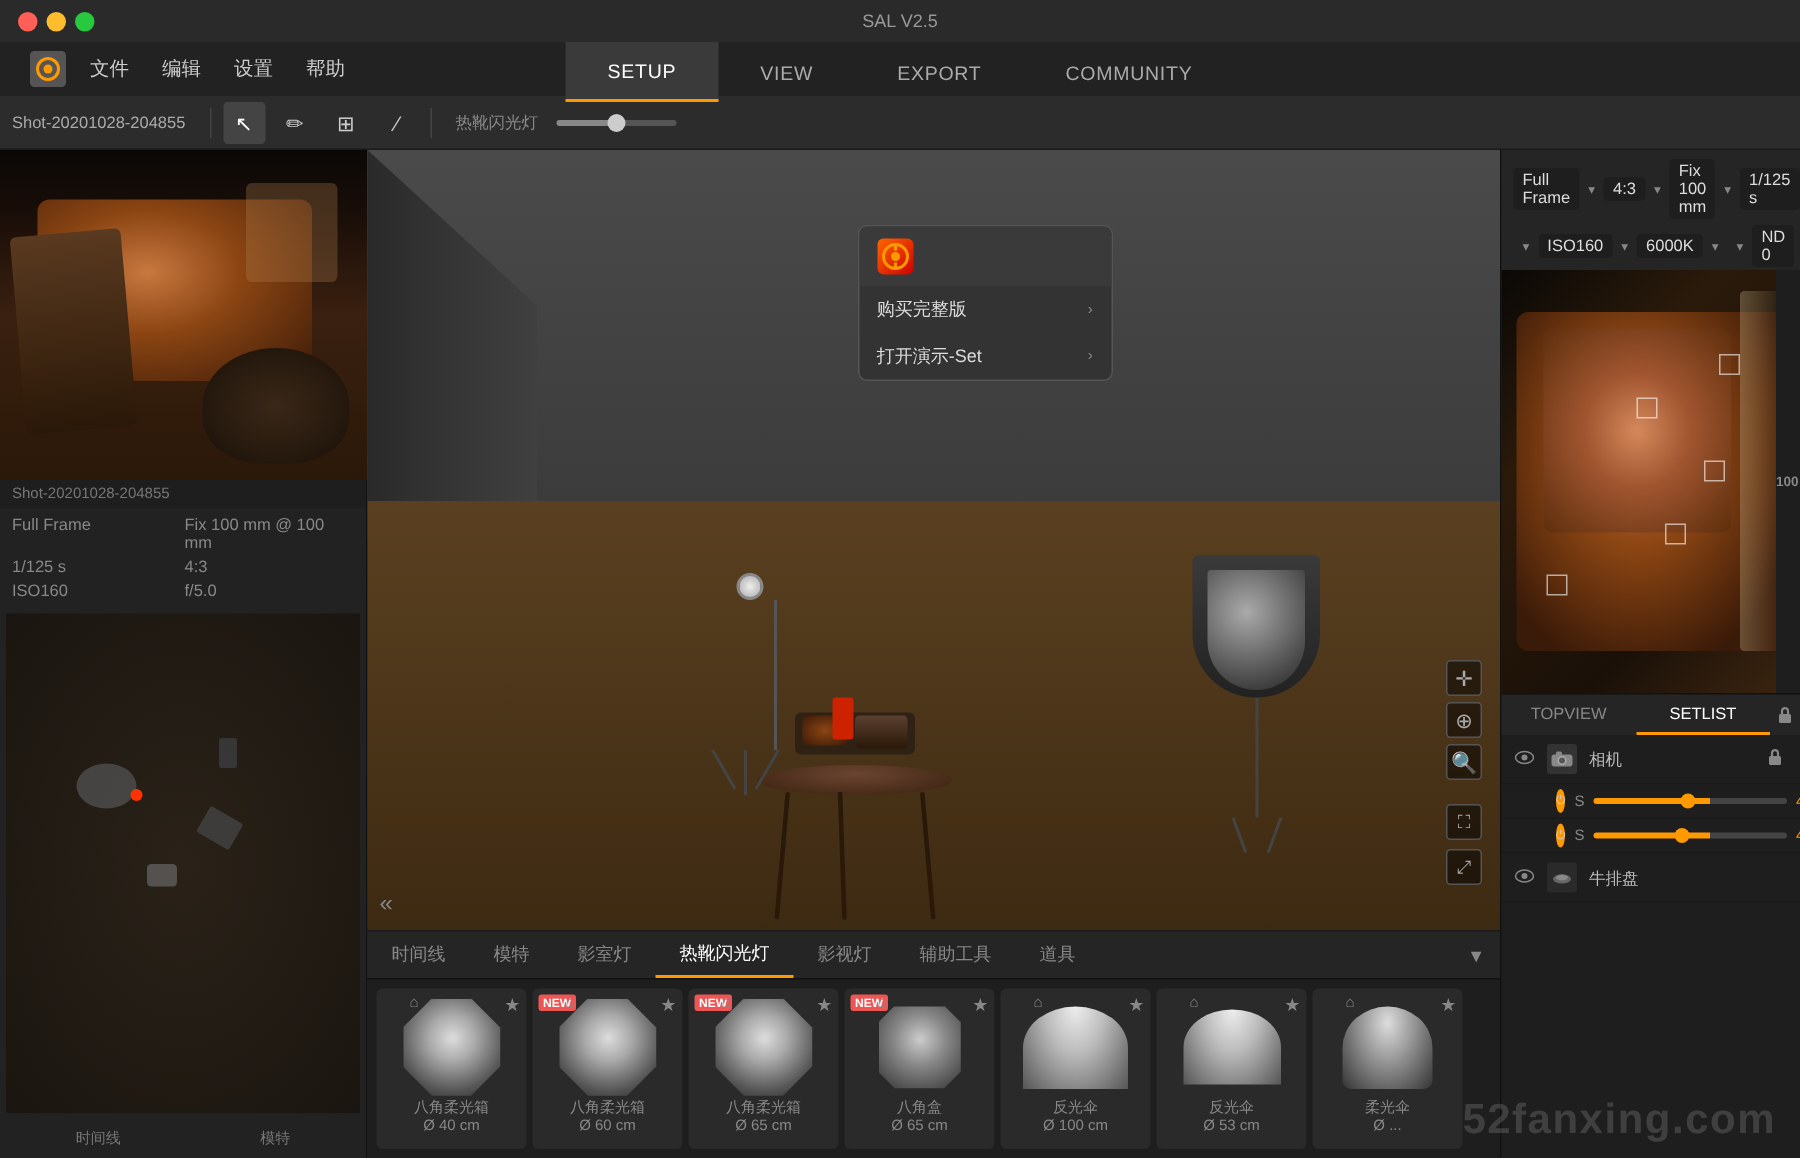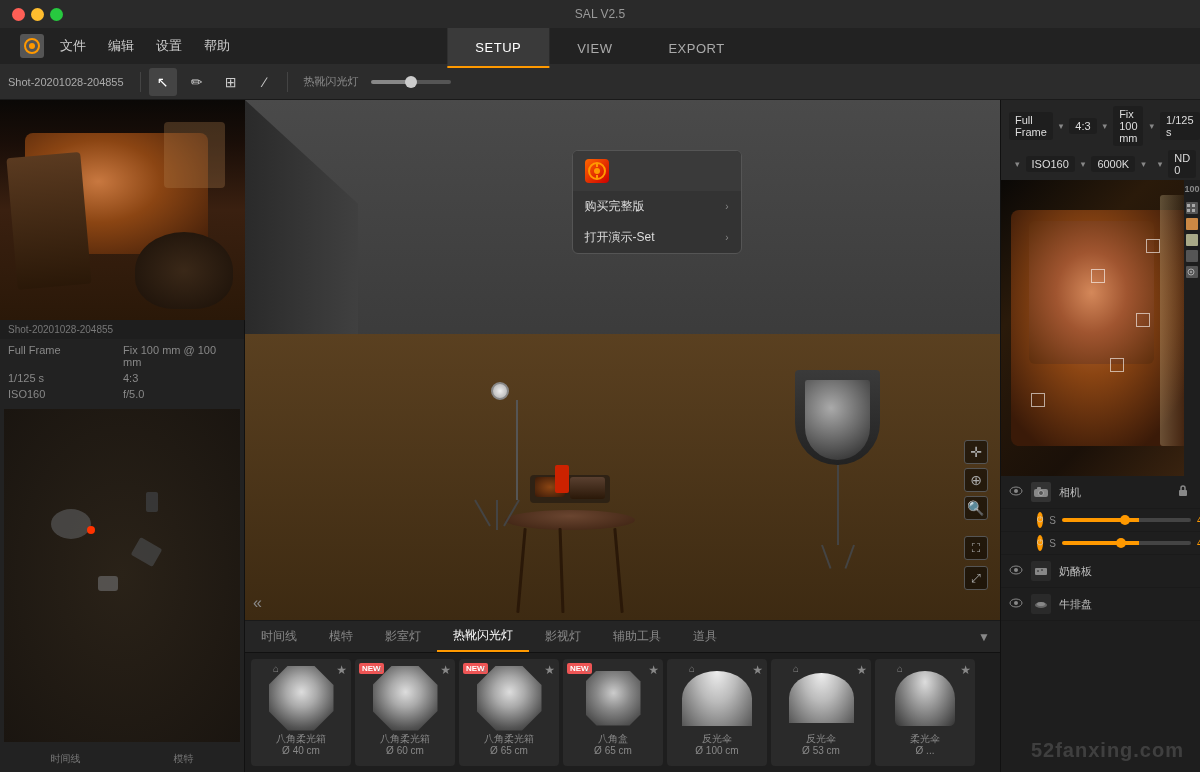--- a/index.html
+++ b/index.html
@@ -525,21 +525,21 @@
 
     
     #right-icons {
       width: 16px;
       position: absolute;
       right: 0;
       top: 0;
       bottom: 0;
       background: #1e1e1e;
       display: flex;
-      flex-direction: column;
+      flex-direction: row;
       align-items: center;
       padding-top: 4px;
       gap: 4px;
     }
     .ri-icon {
       width: 12px; height: 12px;
       background: #555;
       border-radius: 1px;
       cursor: pointer;
     }
@@ -661,21 +661,21 @@
       font-size: 10px;
       color: #f90;
       white-space: nowrap;
     }
 
     
     #watermark {
       position: absolute;
       bottom: 10px;
       right: 16px;
-      font-size: 20px;
+      font-size: 28px;
       font-weight: bold;
       color: rgba(255,255,255,0.15);
       letter-spacing: 1px;
     }
 
     
     #menu-bar { position: relative; }
     #menu-nav-wrapper {
       position: absolute;
       left: 50%;
@@ -707,20 +707,21 @@
     </div>
     <div class="menu-item">文件</div>
     <div class="menu-item">编辑</div>
     <div class="menu-item">设置</div>
     <div class="menu-item">帮助</div>
   </div>
   <div id="menu-nav-wrapper">
     <div class="nav-tab active">SETUP</div>
     <div class="nav-tab">VIEW</div>
     <div class="nav-tab">EXPORT</div>
+    <div class="nav-tab">COMMUNITY</div>
   </div>
 </div>
 
 <div id="toolbar">
 
   <span style="font-size:11px;color:#aaa;margin-right:8px;">Shot-20201028-204855</span>
   <div class="tb-divider"></div>
 
   <button class="tb-btn active" title="Select">↖</button>
   <button class="tb-btn" title="Draw">✏</button>
@@ -999,20 +1000,30 @@
         <div class="ri-icon"></div>
         <div class="ri-icon">
           <svg width="10" height="10" viewBox="0 0 10 10">
             <circle cx="5" cy="5" r="3" fill="none" stroke="#aaa" stroke-width="1"></circle>
             <circle cx="5" cy="5" r="1" fill="#aaa"></circle>
           </svg>
         </div>
       </div>
     </div>
 
+    <div id="right-bottom-tabs">
+      <div class="rbtab">TOPVIEW</div>
+      <div class="rbtab active">SETLIST</div>
+      <div style="width:20px;display:flex;align-items:center;justify-content:center;">
+        <svg width="14" height="14" viewBox="0 0 14 14">
+          <rect x="3" y="6" width="8" height="6" rx="1" fill="#888"></rect>
+          <path d="M5 6V4a2 2 0 014 0v2" fill="none" stroke="#888" stroke-width="1.5"></path>
+        </svg>
+      </div>
+    </div>
 
 
     <div id="setlist-area">
 
       <div class="equip-list-item">
         <div class="eli-vis">
           <svg width="14" height="10" viewBox="0 0 14 10">
             <ellipse cx="7" cy="5" rx="6" ry="4" fill="none" stroke="#888" stroke-width="1"></ellipse>
             <circle cx="7" cy="5" r="2" fill="#888"></circle>
           </svg>
@@ -1044,46 +1055,30 @@
 
 
       <div class="equip-detail-row">
         <div class="power-btn">⏻</div>
         <span class="power-label">S</span>
         <input type="range" class="power-slider" min="0" max="10" value="4.5" step="0.1" style="">
         <span class="power-value">4.5 </span>
 
       </div>
 
+
       <div class="equip-list-item">
         <div class="eli-vis">
           <svg width="14" height="10" viewBox="0 0 14 10">
             <ellipse cx="7" cy="5" rx="6" ry="4" fill="none" stroke="#888" stroke-width="1"></ellipse>
             <circle cx="7" cy="5" r="2" fill="#888"></circle>
           </svg>
         </div>
         <div class="eli-icon" style="background:#2a2a2a;">
           <svg width="14" height="10" viewBox="0 0 14 10">
-            <rect x="1" y="2" width="12" height="7" rx="1" fill="#888"></rect>
-            <rect x="3" y="4" width="2" height="2" rx="0.5" fill="#555"></rect>
-            <rect x="7" y="3" width="2" height="2" rx="0.5" fill="#555"></rect>
-          </svg>
-        </div>
-        <div class="eli-name">奶酪板</div>
-      </div>
-
-      <div class="equip-list-item">
-        <div class="eli-vis">
-          <svg width="14" height="10" viewBox="0 0 14 10">
-            <ellipse cx="7" cy="5" rx="6" ry="4" fill="none" stroke="#888" stroke-width="1"></ellipse>
-            <circle cx="7" cy="5" r="2" fill="#888"></circle>
-          </svg>
-        </div>
-        <div class="eli-icon" style="background:#2a2a2a;">
-          <svg width="14" height="10" viewBox="0 0 14 10">
             <ellipse cx="7" cy="6" rx="6" ry="3" fill="#666"></ellipse>
             <ellipse cx="7" cy="5" rx="4" ry="2" fill="#888"></ellipse>
           </svg>
         </div>
         <div class="eli-name">牛排盘</div>
       </div>
     </div>
   </div>
 </div>
 

